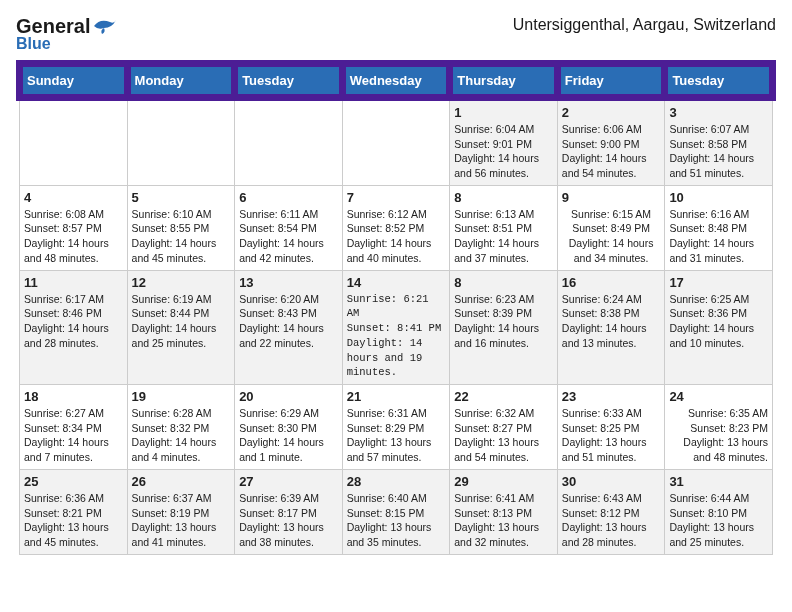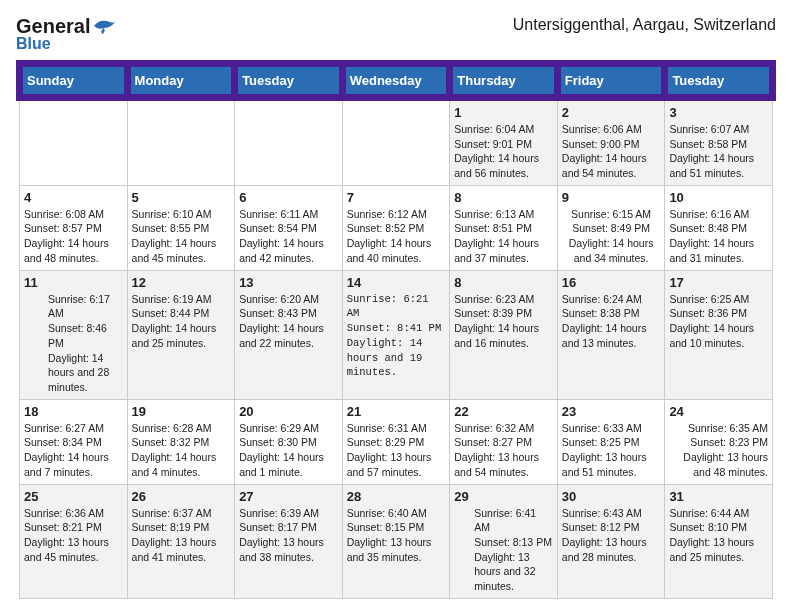--- a/index.html
+++ b/index.html
@@ -193,21 +193,21 @@
         <td>
           <span class="day-number">10</span>
           <div class="cell-content" style="white-space: pre-line;">Sunrise: 6:16 AM
 Sunset: 8:48 PM
 Daylight: 14 hours and 31 minutes.</div>
         </td>
       </tr>
       <tr>
         <td>
           <span class="day-number">11</span>
-          <div class="cell-content" style="white-space: pre-line; margin-left: 24px;">Sunrise: 6:17 AM
+          <div class="cell-content" style="white-space: pre-line;">Sunrise: 6:17 AM
 Sunset: 8:46 PM
 Daylight: 14 hours and 28 minutes.</div>
         </td>
         <td>
           <span class="day-number">12</span>
           <div class="cell-content" style="white-space: pre-line;">Sunrise: 6:19 AM
 Sunset: 8:44 PM
 Daylight: 14 hours and 25 minutes.</div>
         </td>
         <td>
@@ -305,21 +305,21 @@
 Daylight: 13 hours and 38 minutes.</div>
         </td>
         <td>
           <span class="day-number">28</span>
           <div class="cell-content" style="white-space: pre-line;">Sunrise: 6:40 AM
 Sunset: 8:15 PM
 Daylight: 13 hours and 35 minutes.</div>
         </td>
         <td>
           <span class="day-number">29</span>
-          <div class="cell-content" style="white-space: pre-line; margin-left: 20px;">Sunrise: 6:41 AM
+          <div class="cell-content" style="white-space: pre-line;">Sunrise: 6:41 AM
 Sunset: 8:13 PM
 Daylight: 13 hours and 32 minutes.</div>
         </td>
         <td>
           <span class="day-number">30</span>
           <div class="cell-content" style="white-space: pre-line;">Sunrise: 6:43 AM
 Sunset: 8:12 PM
 Daylight: 13 hours and 28 minutes.</div>
         </td>
         <td>

